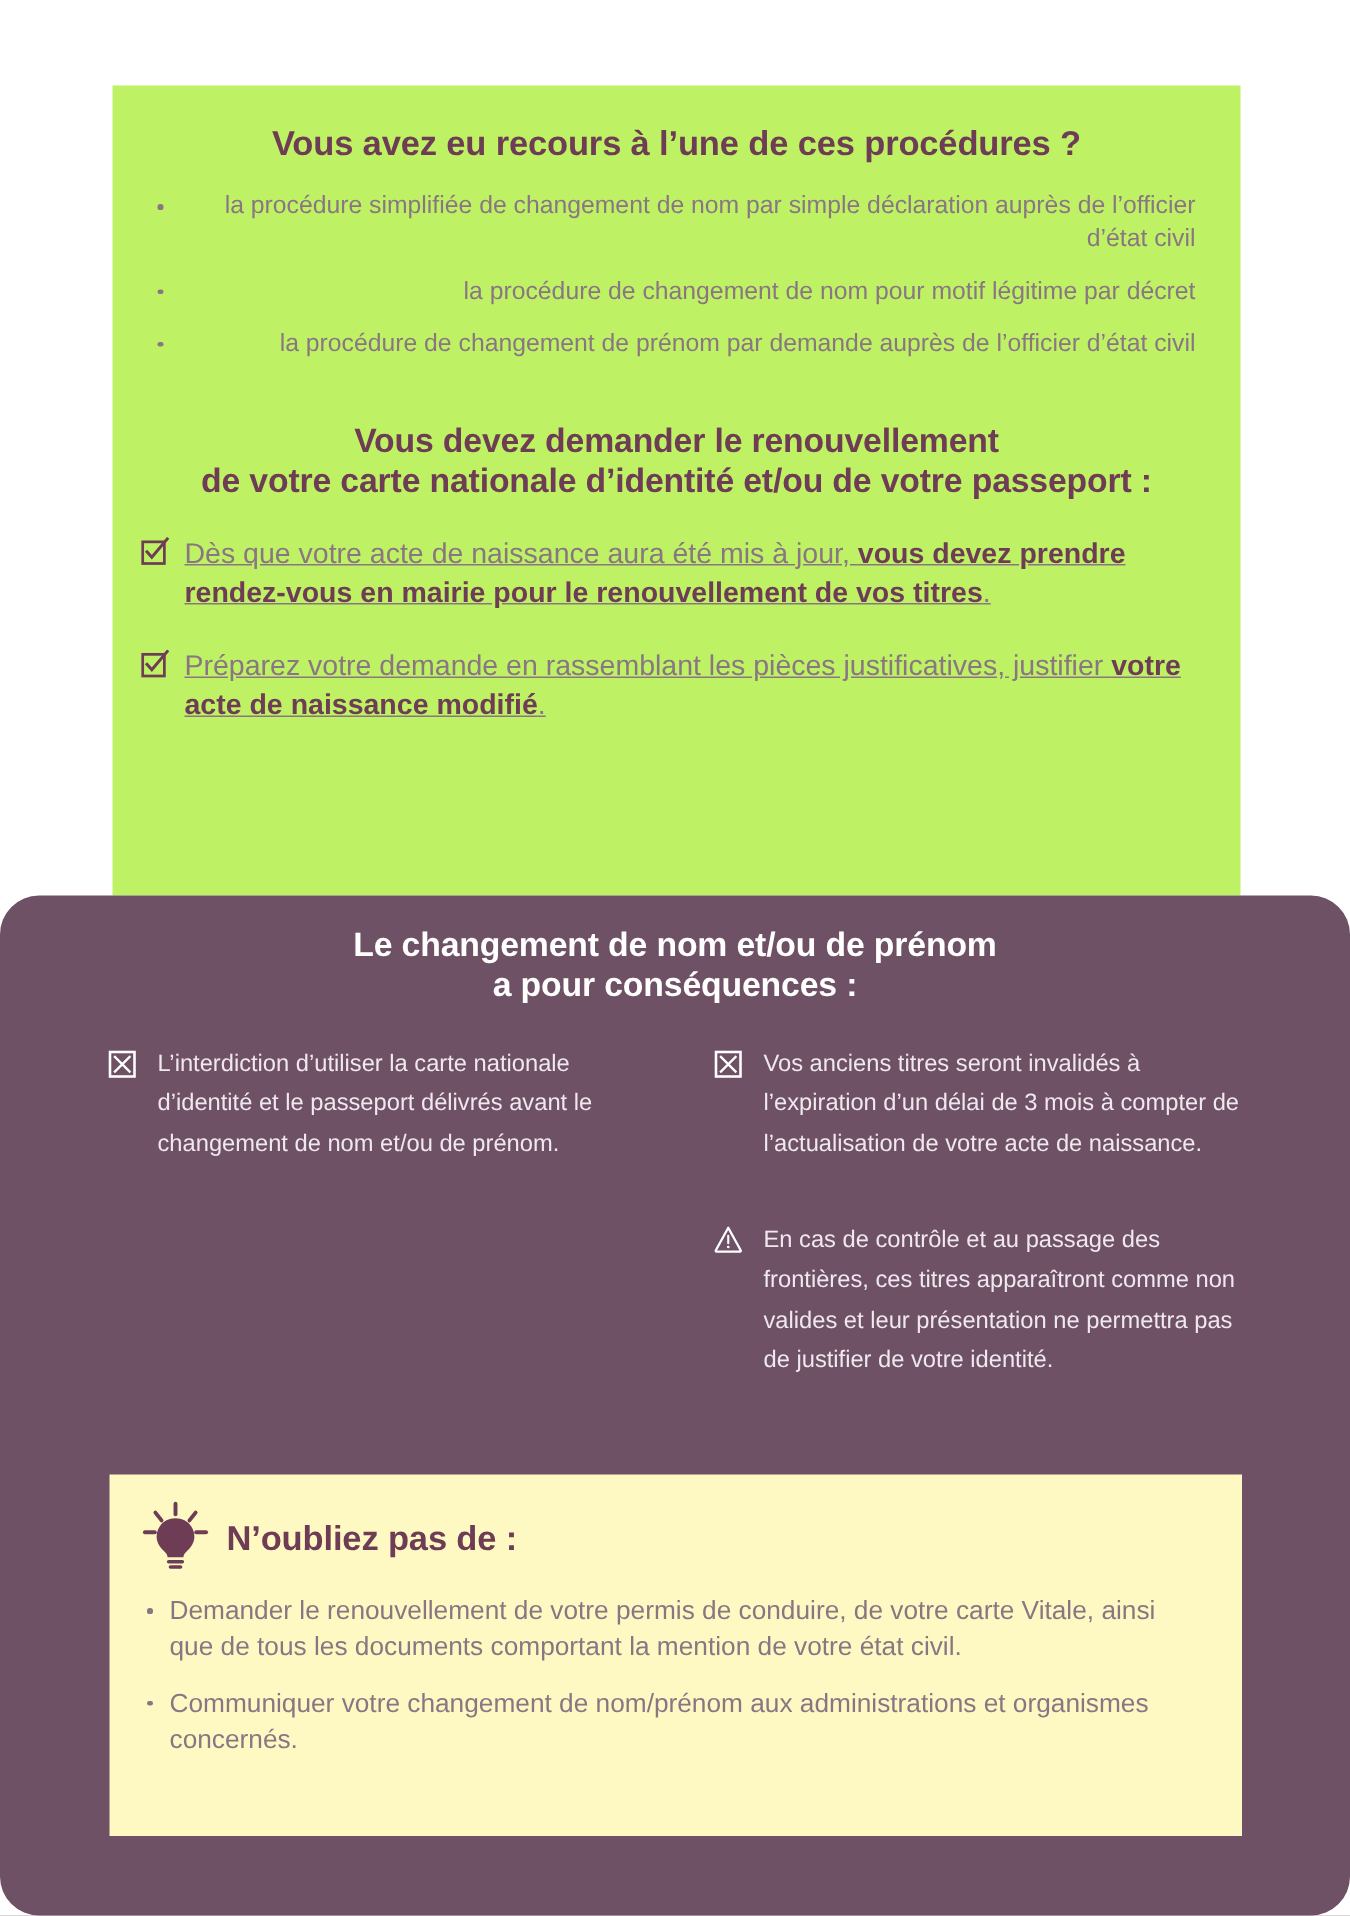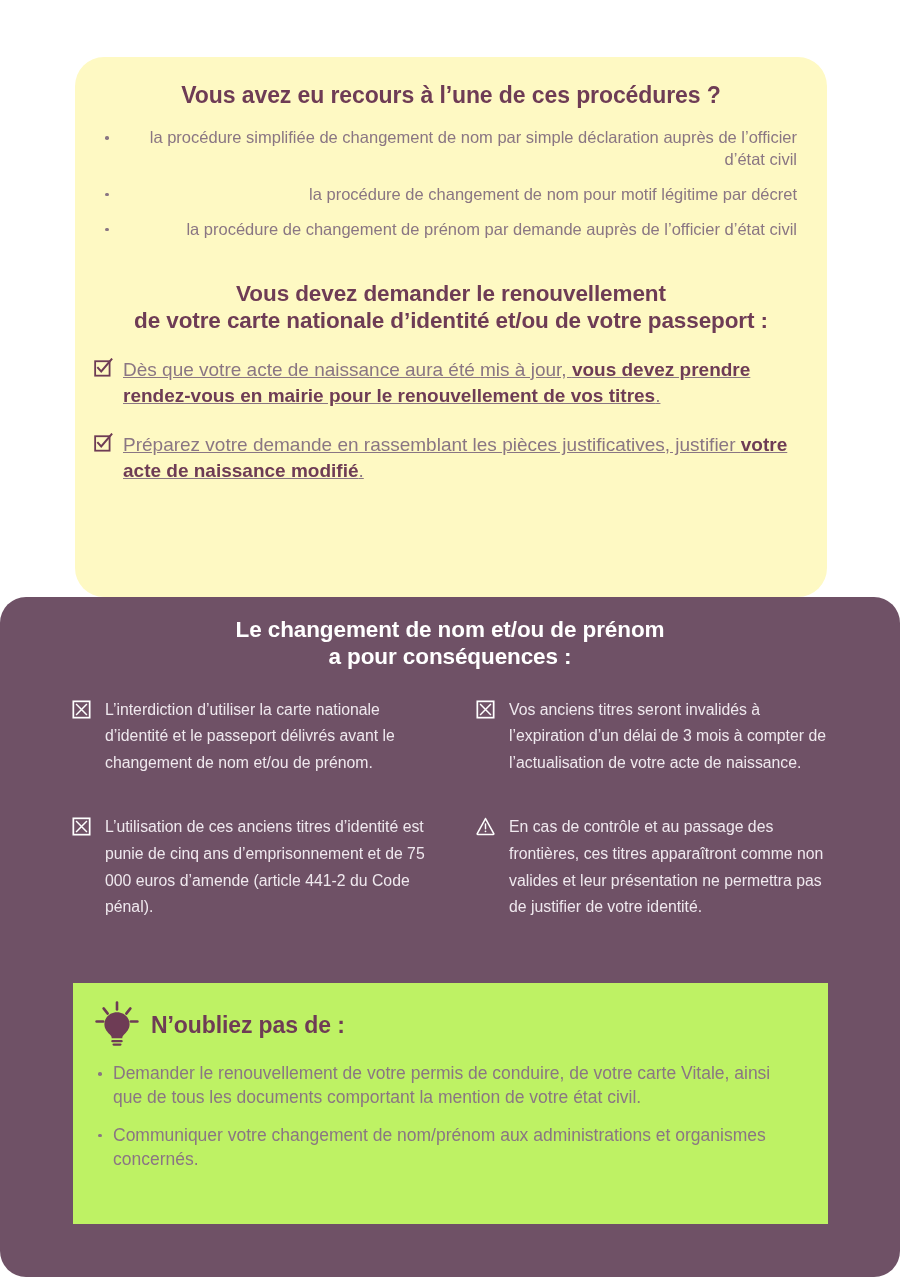--- a/index.html
+++ b/index.html
@@ -15,23 +15,22 @@
     overflow: hidden;
   }
 
   
   .panel-light {
     position: absolute;
     left: 75px;
     top: 57px;
     width: 752px;
     height: 540px;
-    background: #fef9c3;
+    background: #bef264;
     box-sizing: border-box;
-    border-radius: 29px;
   }
 
   .h-light {
     color: #6e3c55;
     font-weight: bold;
     text-align: center;
     line-height: 1.22;
     letter-spacing: -0.1px;
   }
   .h1-light {
@@ -140,21 +139,21 @@
     height: 19px;
   }
 
   
   .card-white {
     position: absolute;
     left: 73px;
     top: 983px;
     width: 755px;
     height: 241px;
-    background: #bef264;
+    background: #fef9c3;
     box-sizing: border-box;
   }
   .card-head {
     display: flex;
     align-items: center;
     padding: 16px 0 0 18px;
   }
   .card-head .bulb { width: 52px; height: 52px; flex: none; }
   .card-title {
     color: #6e3c55;
@@ -243,29 +242,20 @@
   <div class="two-col">
     <div class="col">
       <div class="dark-item">
         <span class="dark-icon">
           <svg viewBox="0 0 20 20" width="19" height="19">
             <rect x="1.4" y="1.4" width="17.2" height="17.2" fill="none" stroke="#ffffff" stroke-width="1.8"></rect>
             <path d="M4.3 4.3 L15.7 15.7 M15.7 4.3 L4.3 15.7" stroke="#ffffff" stroke-width="1.6"></path>
           </svg>
         </span>
         <span>L’interdiction d’utiliser la carte nationale d’identité et le passeport délivrés avant le changement de nom et/ou de prénom.</span>
-      </div>
-      <div class="dark-item" style="margin-top:38px">
-        <span class="dark-icon">
-          <svg viewBox="0 0 20 20" width="19" height="19">
-            <rect x="1.4" y="1.4" width="17.2" height="17.2" fill="none" stroke="#ffffff" stroke-width="1.8"></rect>
-            <path d="M4.3 4.3 L15.7 15.7 M15.7 4.3 L4.3 15.7" stroke="#ffffff" stroke-width="1.6"></path>
-          </svg>
-        </span>
-        <span>L’utilisation de ces anciens titres d’identité est punie de cinq ans d’emprisonnement et de 75 000 euros d’amende (article 441-2 du Code pénal).</span>
       </div>
     </div>
 
     <div class="col">
       <div class="dark-item">
         <span class="dark-icon">
           <svg viewBox="0 0 20 20" width="19" height="19">
             <rect x="1.4" y="1.4" width="17.2" height="17.2" fill="none" stroke="#ffffff" stroke-width="1.8"></rect>
             <path d="M4.3 4.3 L15.7 15.7 M15.7 4.3 L4.3 15.7" stroke="#ffffff" stroke-width="1.6"></path>
           </svg>

